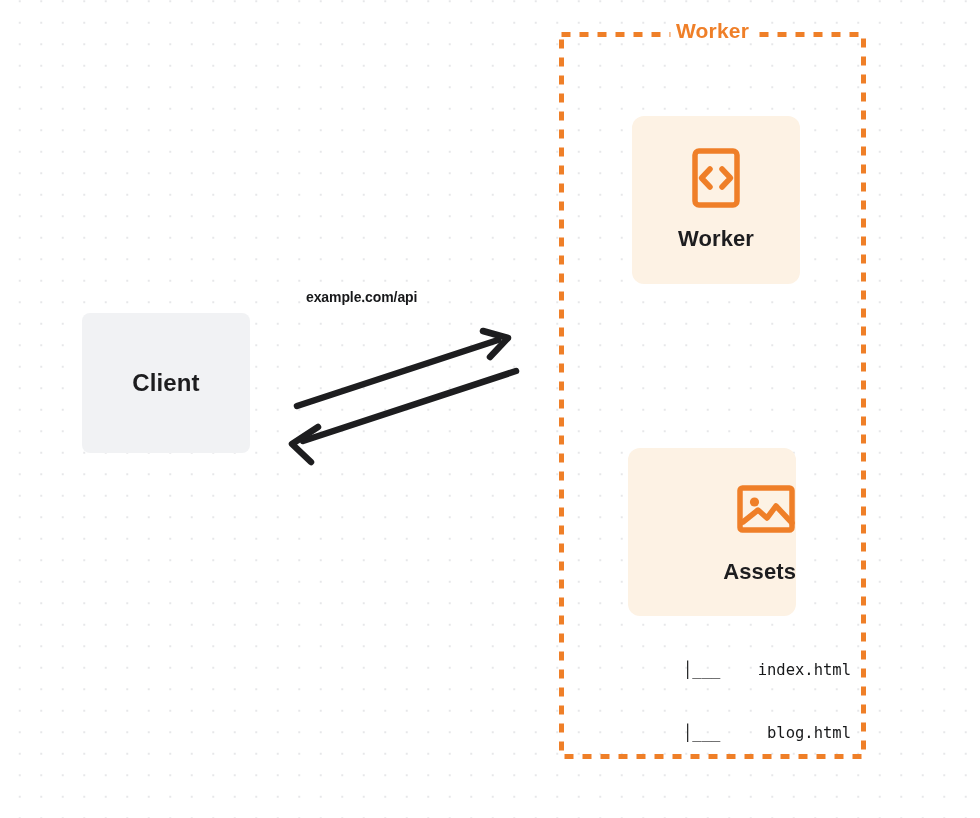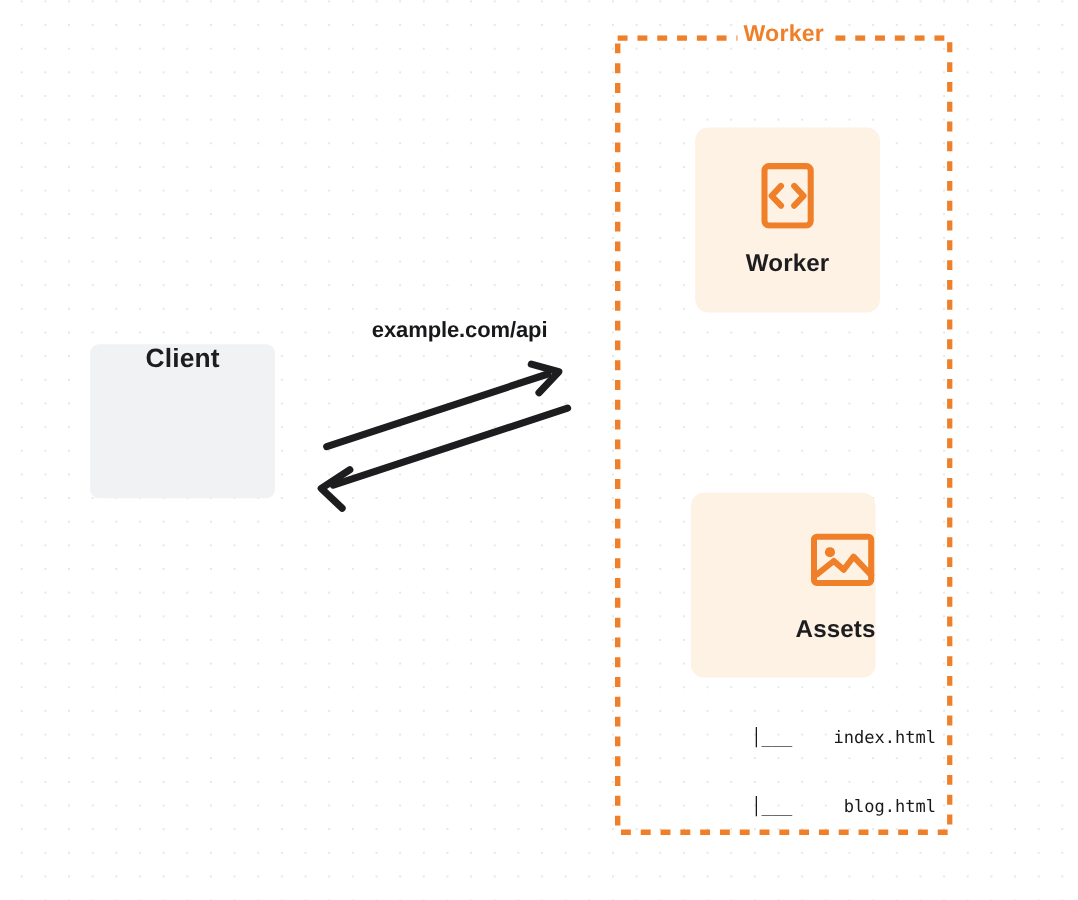--- a/index.html
+++ b/index.html
@@ -27,21 +27,21 @@
   
   .client-box {
     position: absolute;
     left: 82px;
     top: 313px;
     width: 168px;
     height: 140px;
     background: #f1f2f4;
     border-radius: 8px;
     display: flex;
-    align-items: flex-start;
+    align-items: center;
     justify-content: center;
   }
   .client-label {
     font-size: 24px;
     font-weight: bold;
     color: #1d1d1f;
     letter-spacing: 0.1px;
   }
 
   
@@ -51,26 +51,25 @@
     top: 0;
     width: 980px;
     height: 818px;
     pointer-events: none;
   }
 
   .request-label {
     position: absolute;
     left: 306px;
     top: 289px;
-    font-size: 20px;
+    font-size: 14px;
     font-weight: bold;
     color: #17181a;
     white-space: nowrap;
     letter-spacing: -0.1px;
-    margin-left: 32px;
   }
 
   
   .project-group {
     position: absolute;
     left: 559px;
     top: 32px;
     width: 307px;
     height: 727px;
   }

